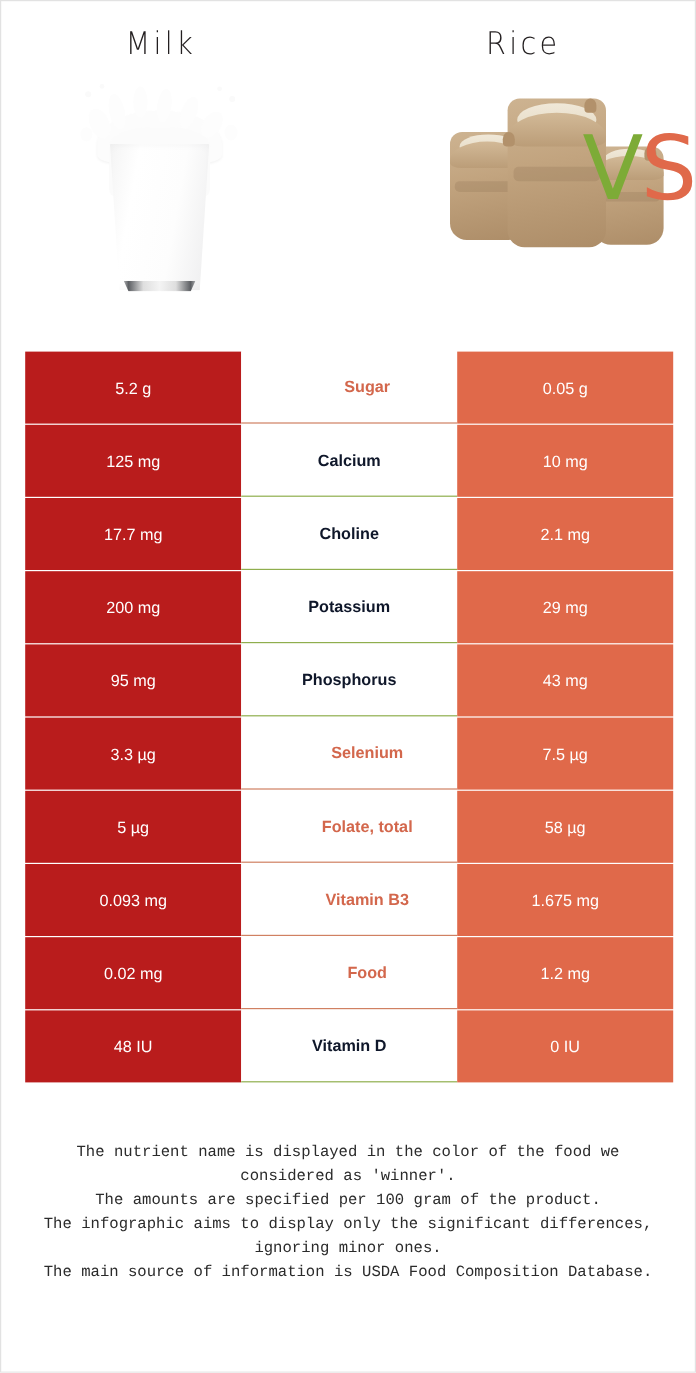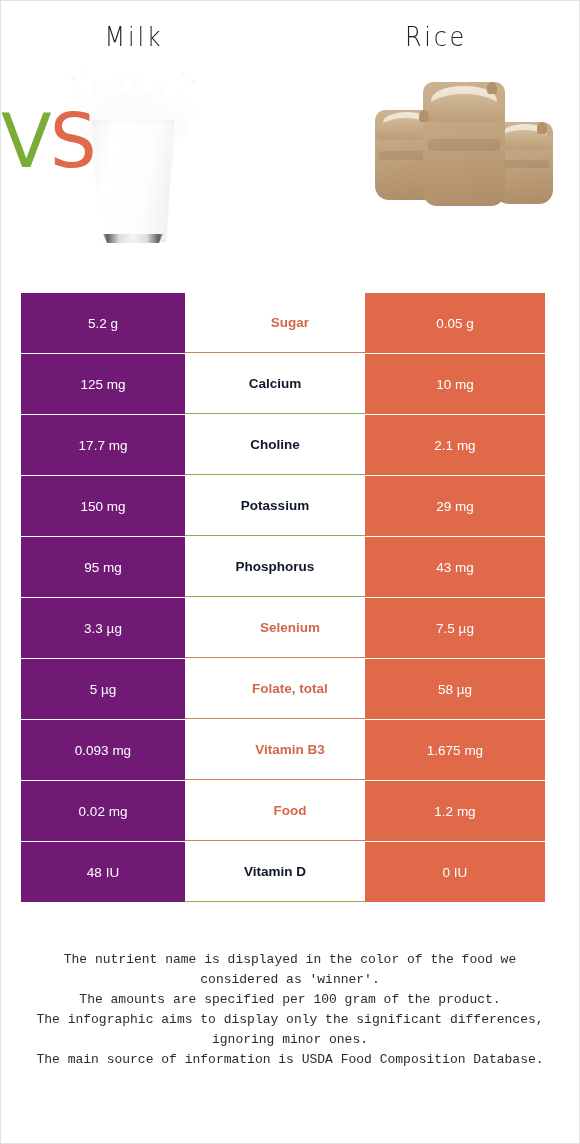--- a/index.html
+++ b/index.html
@@ -47,21 +47,21 @@
   .hero {
     position: relative;
     height: 215px;
   }
 
   
   .vs {
     position: absolute;
     left: 0; right: 0;
     top: 52px;
-    text-align: left;
+    text-align: right;
     font-size: 74px;
     font-weight: 400;
     font-family: "DejaVu Sans", sans-serif;
     letter-spacing: -2px;
     line-height: 1;
     z-index: 5;
   }
   .vs .v { color: #7DAB37; }
   .vs .s { color: #E0694A; }
 
@@ -214,22 +214,22 @@
     margin-bottom: 1px;
   }
   .cell {
     display: flex;
     align-items: center;
     justify-content: center;
     font-size: 13.5px;
     box-sizing: border-box;
   }
   .cell-left {
-    width: 164px;
-    background: #701a75;
+    width: 180px;
+    background: #b91c1c;
     color: #ffffff;
   }
   .cell-right {
     width: 180px;
     background: #E0694A;
     color: #ffffff;
   }
   .cell-mid {
     width: 180px;
     background: #ffffff;
@@ -320,21 +320,21 @@
         <div class="cell cell-left">125 mg</div>
         <div class="cell cell-mid win-milk">Calcium</div>
         <div class="cell cell-right">10 mg</div>
       </div>
       <div class="row">
         <div class="cell cell-left">17.7 mg</div>
         <div class="cell cell-mid win-milk">Choline</div>
         <div class="cell cell-right">2.1 mg</div>
       </div>
       <div class="row">
-        <div class="cell cell-left">150 mg</div>
+        <div class="cell cell-left">200 mg</div>
         <div class="cell cell-mid win-milk">Potassium</div>
         <div class="cell cell-right">29 mg</div>
       </div>
       <div class="row">
         <div class="cell cell-left">95 mg</div>
         <div class="cell cell-mid win-milk">Phosphorus</div>
         <div class="cell cell-right">43 mg</div>
       </div>
       <div class="row">
         <div class="cell cell-left">3.3 µg</div>

